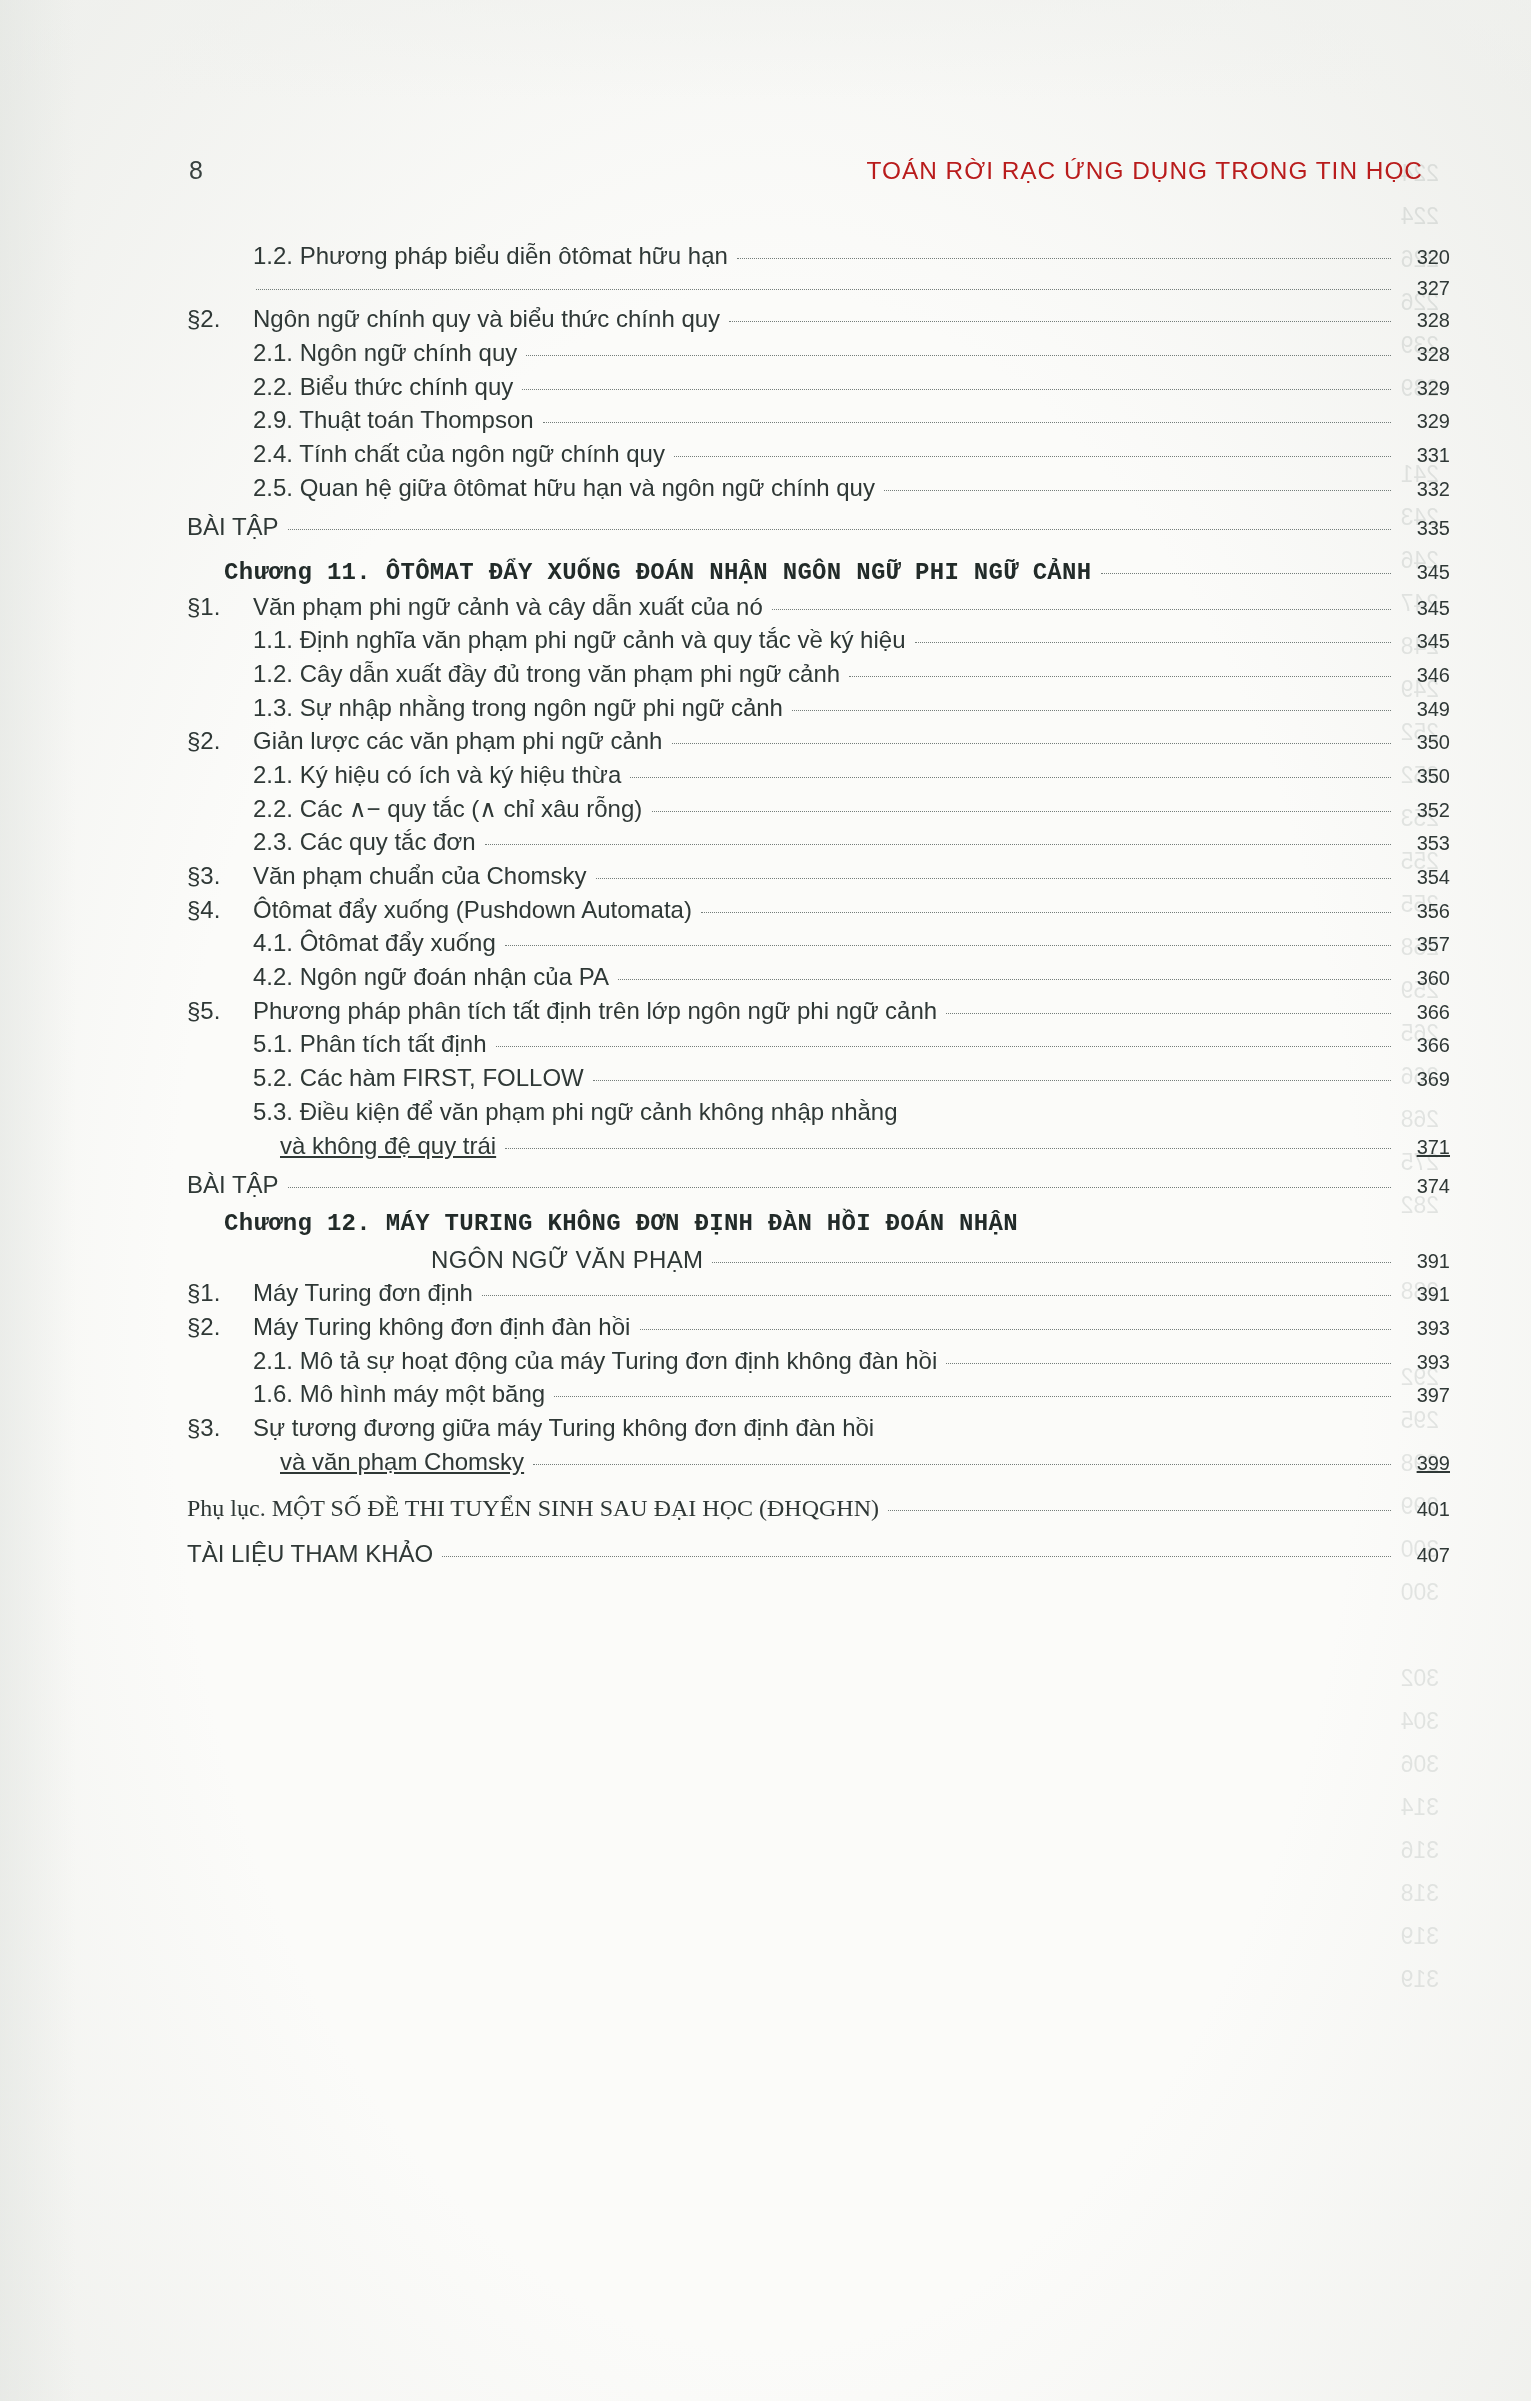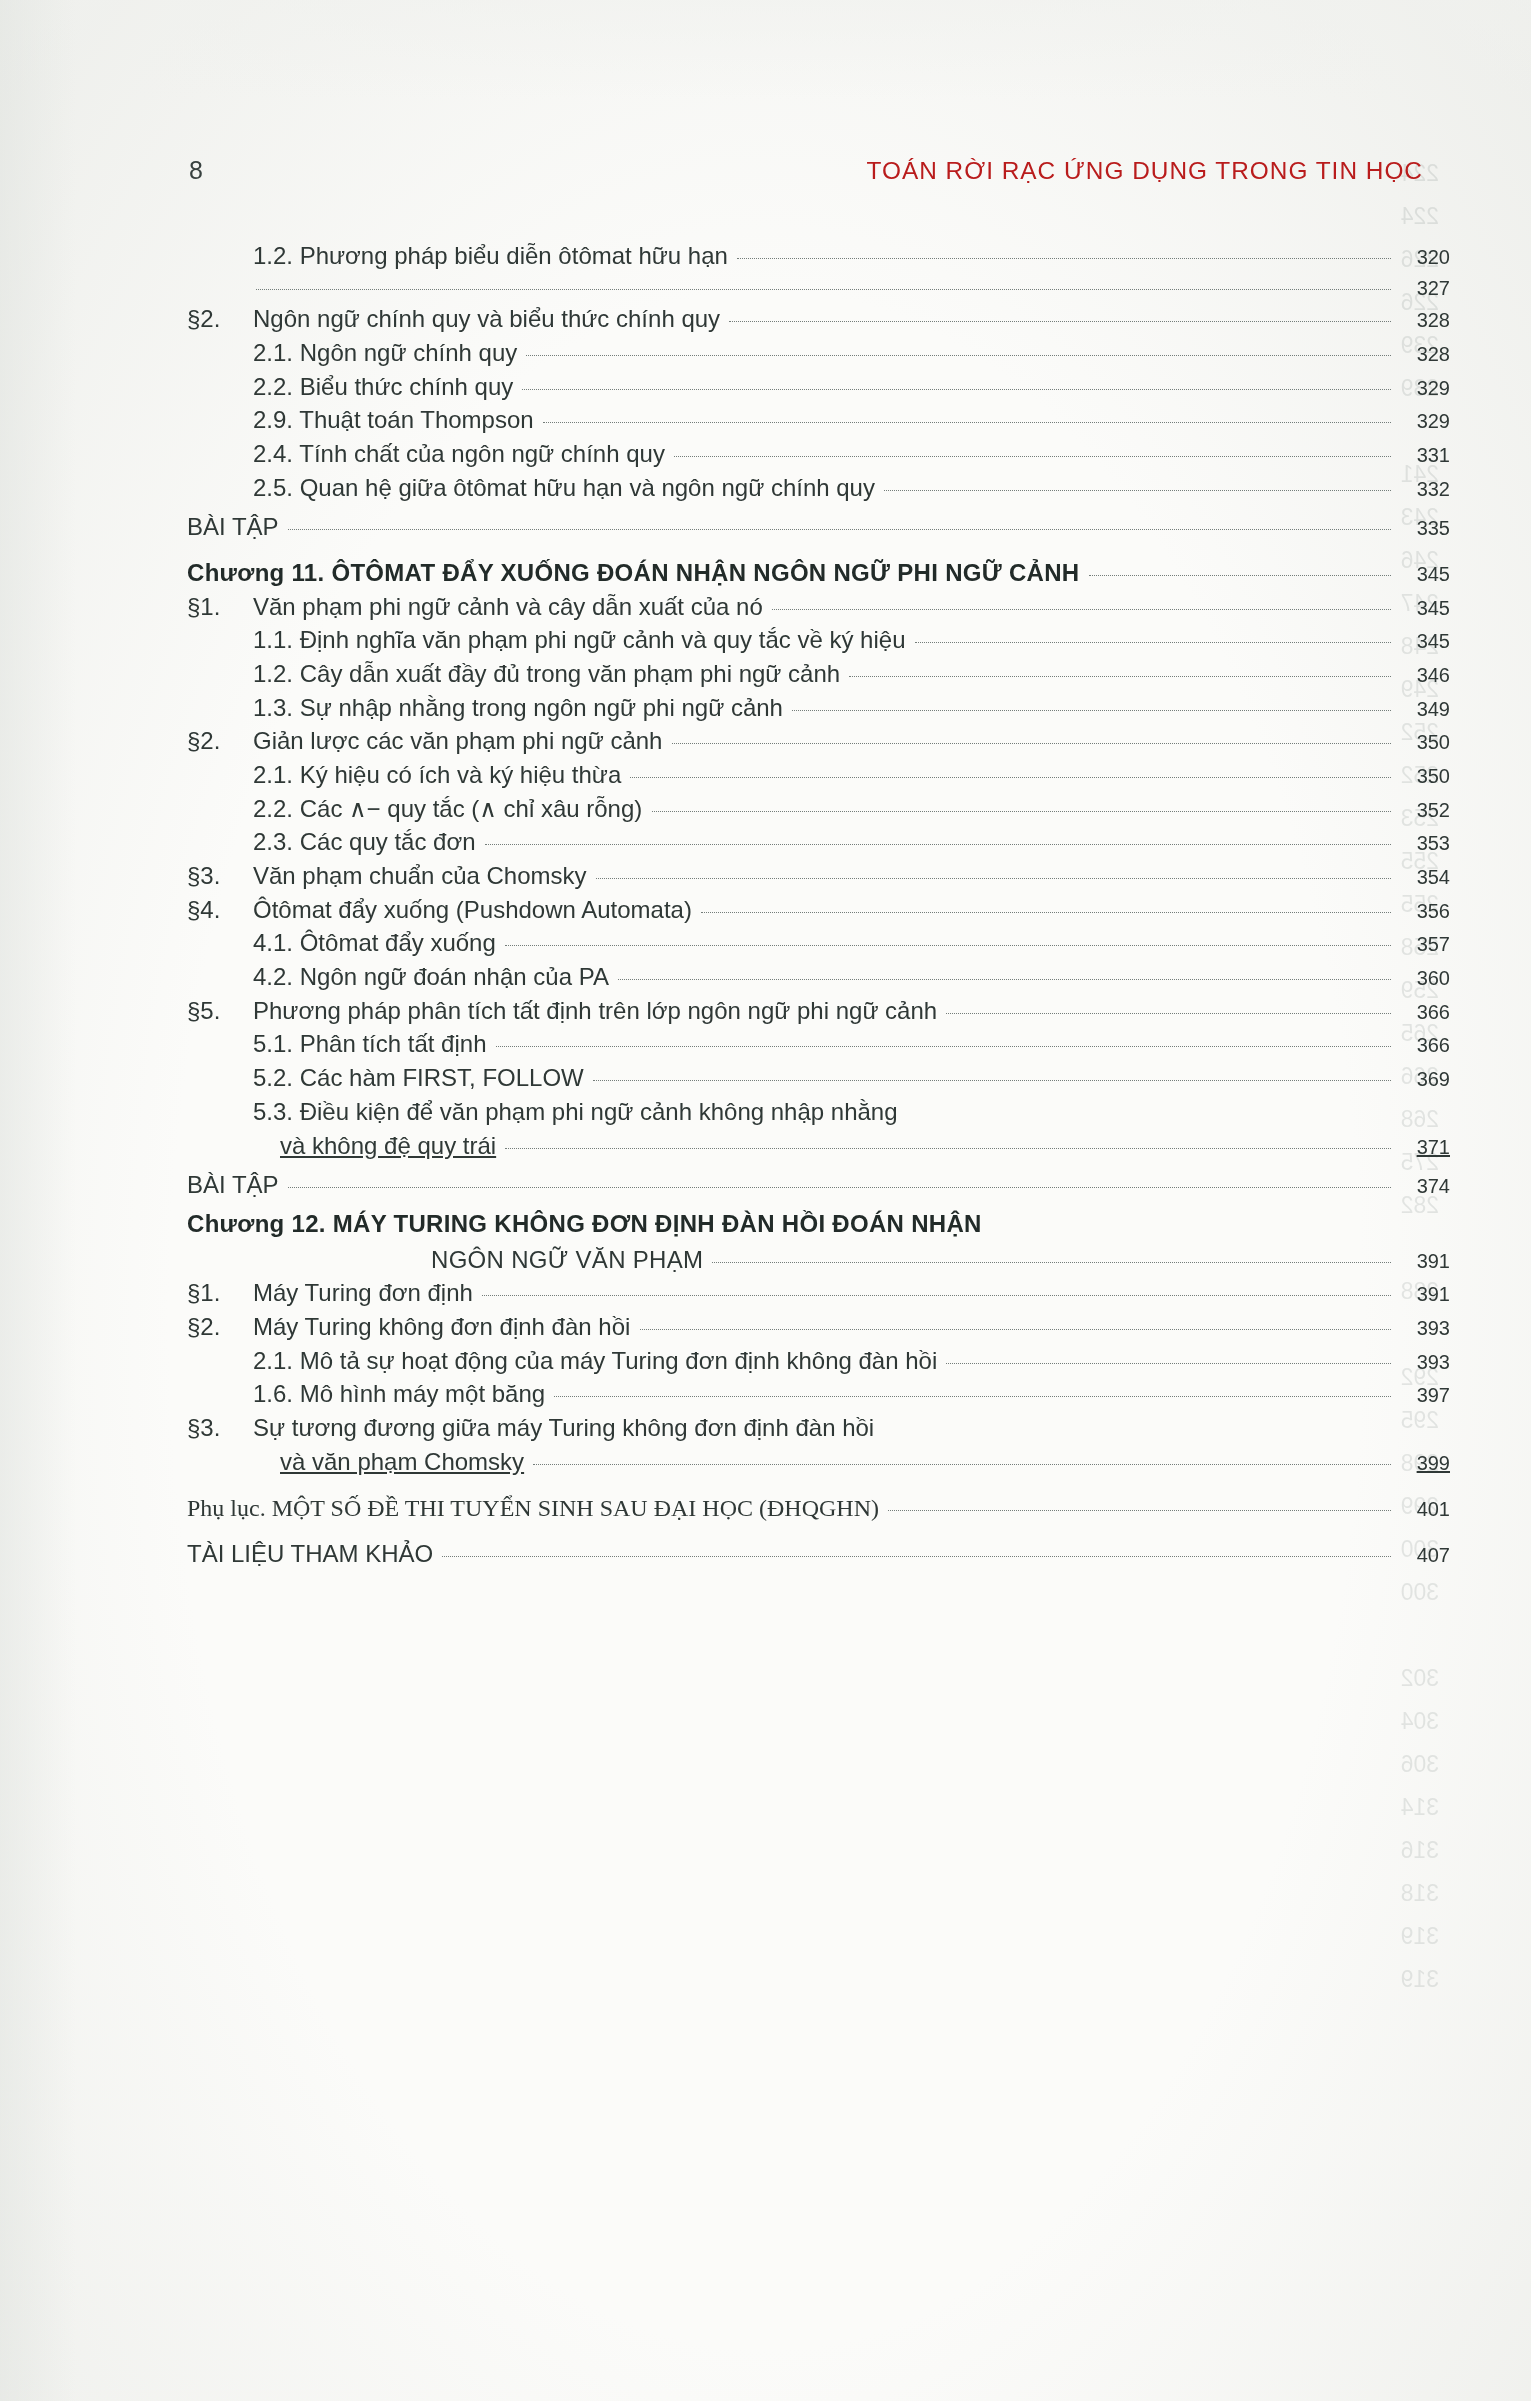--- a/index.html
+++ b/index.html
@@ -107,22 +107,23 @@
     flex: 0 0 auto;
   }
   .chap .lbl {
     font-weight: bold;
     color: #222b29;
   }
   .chap {
     font-size: 24px;
   }
   .chaplead {
-    font-family: Liberation Sans, sans-serif;
+    font-family: Liberation Mono, monospace;
     font-weight: bold;
+    margin-left: 37px;
   }
   .bigcaps {
     letter-spacing: 0.3px;
   }
   .gap-sm { margin-top: 15px; }
   .gap-md { margin-top: 22px; }
 
   .appendix .lead {
     font-family: "Liberation Serif", serif;
   }

